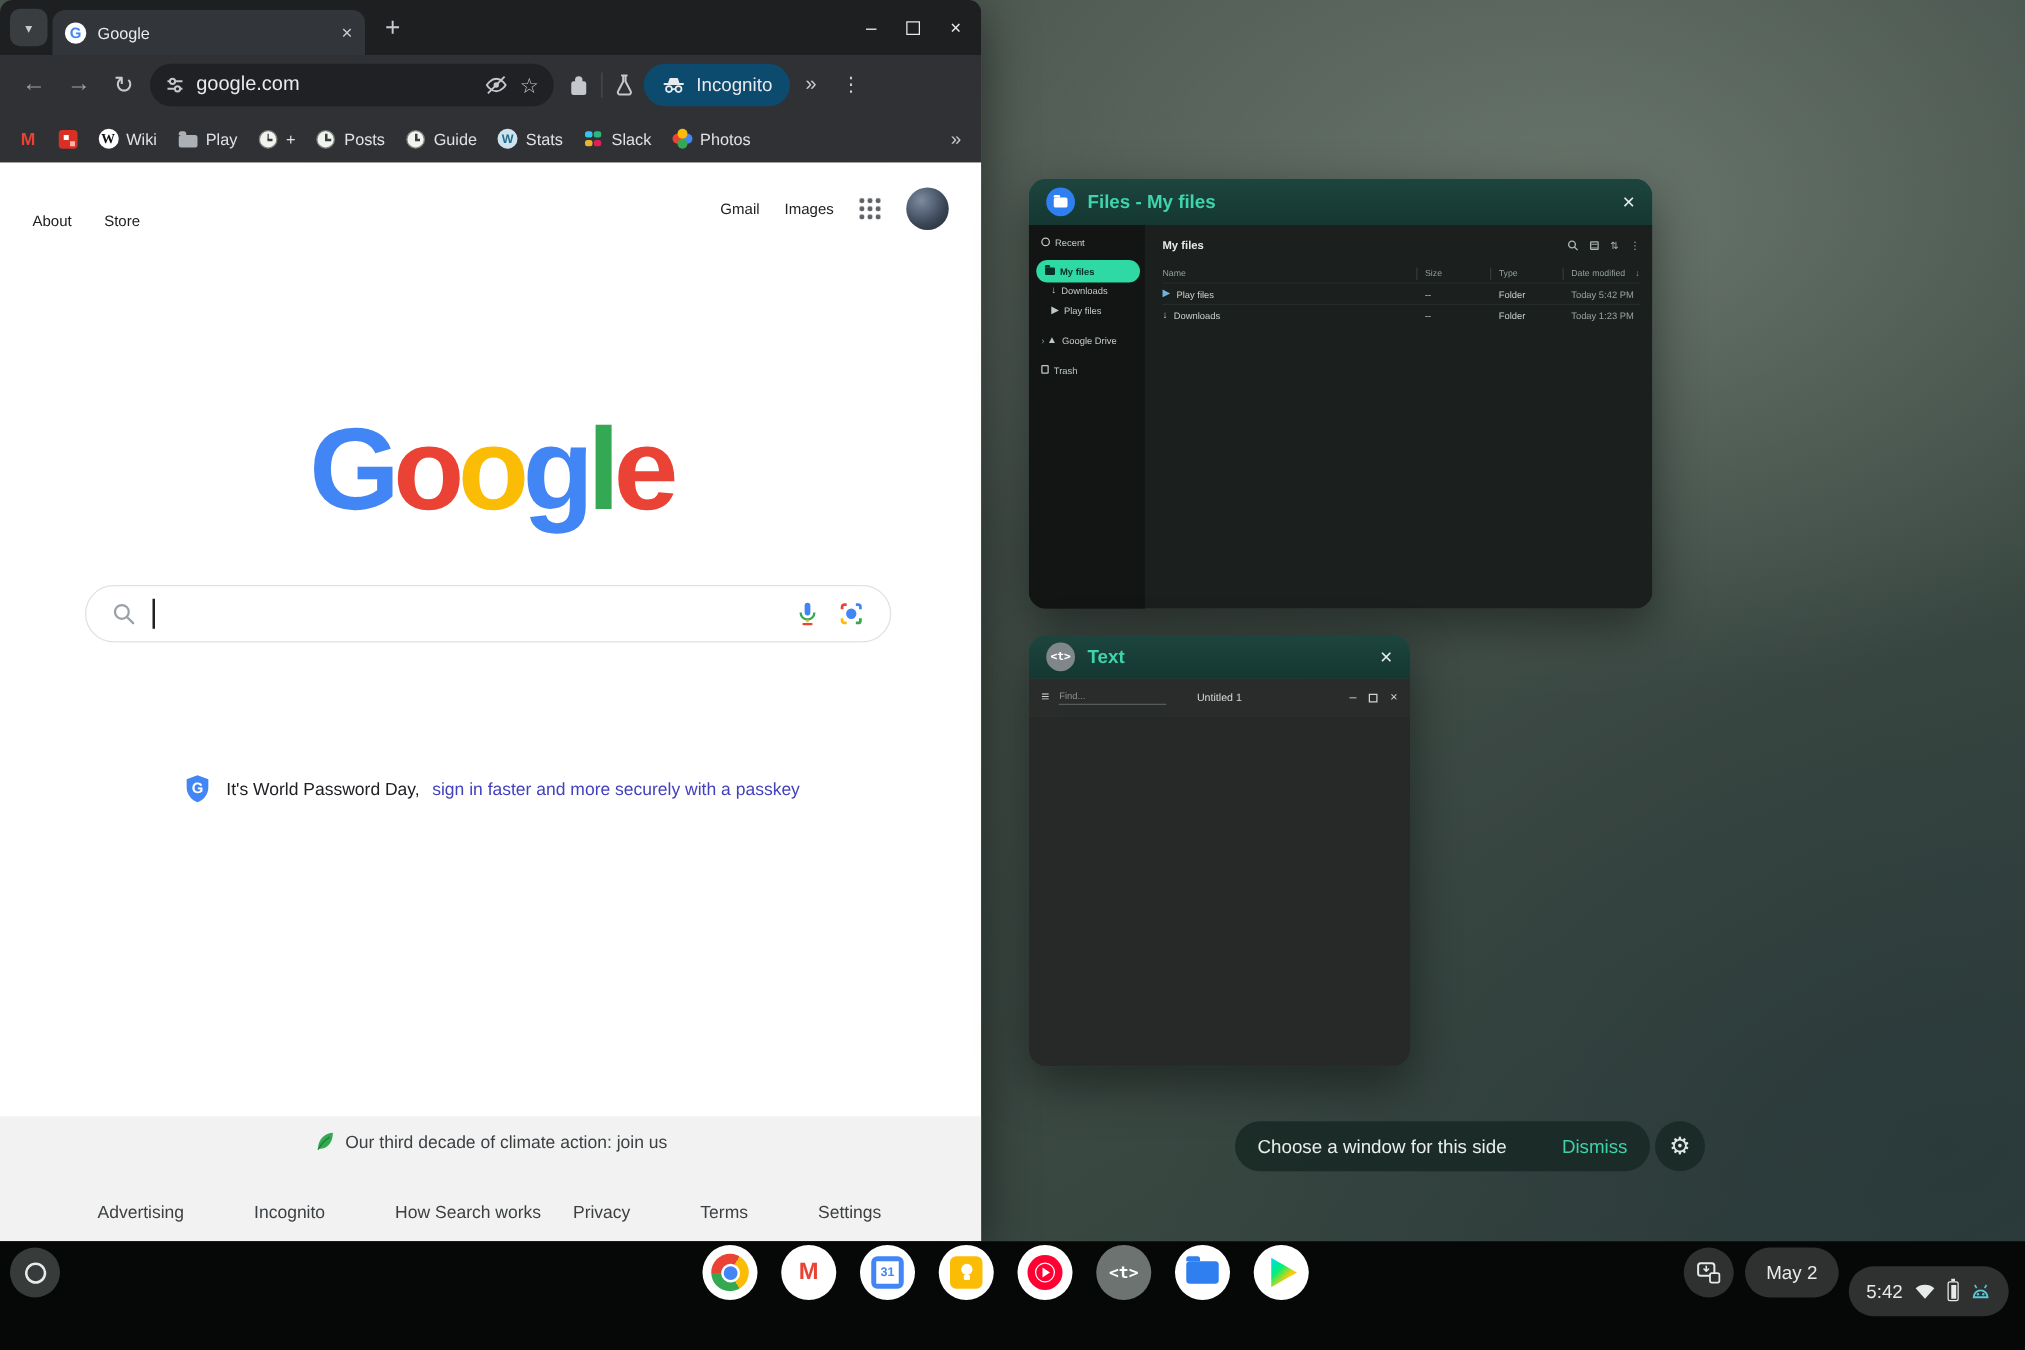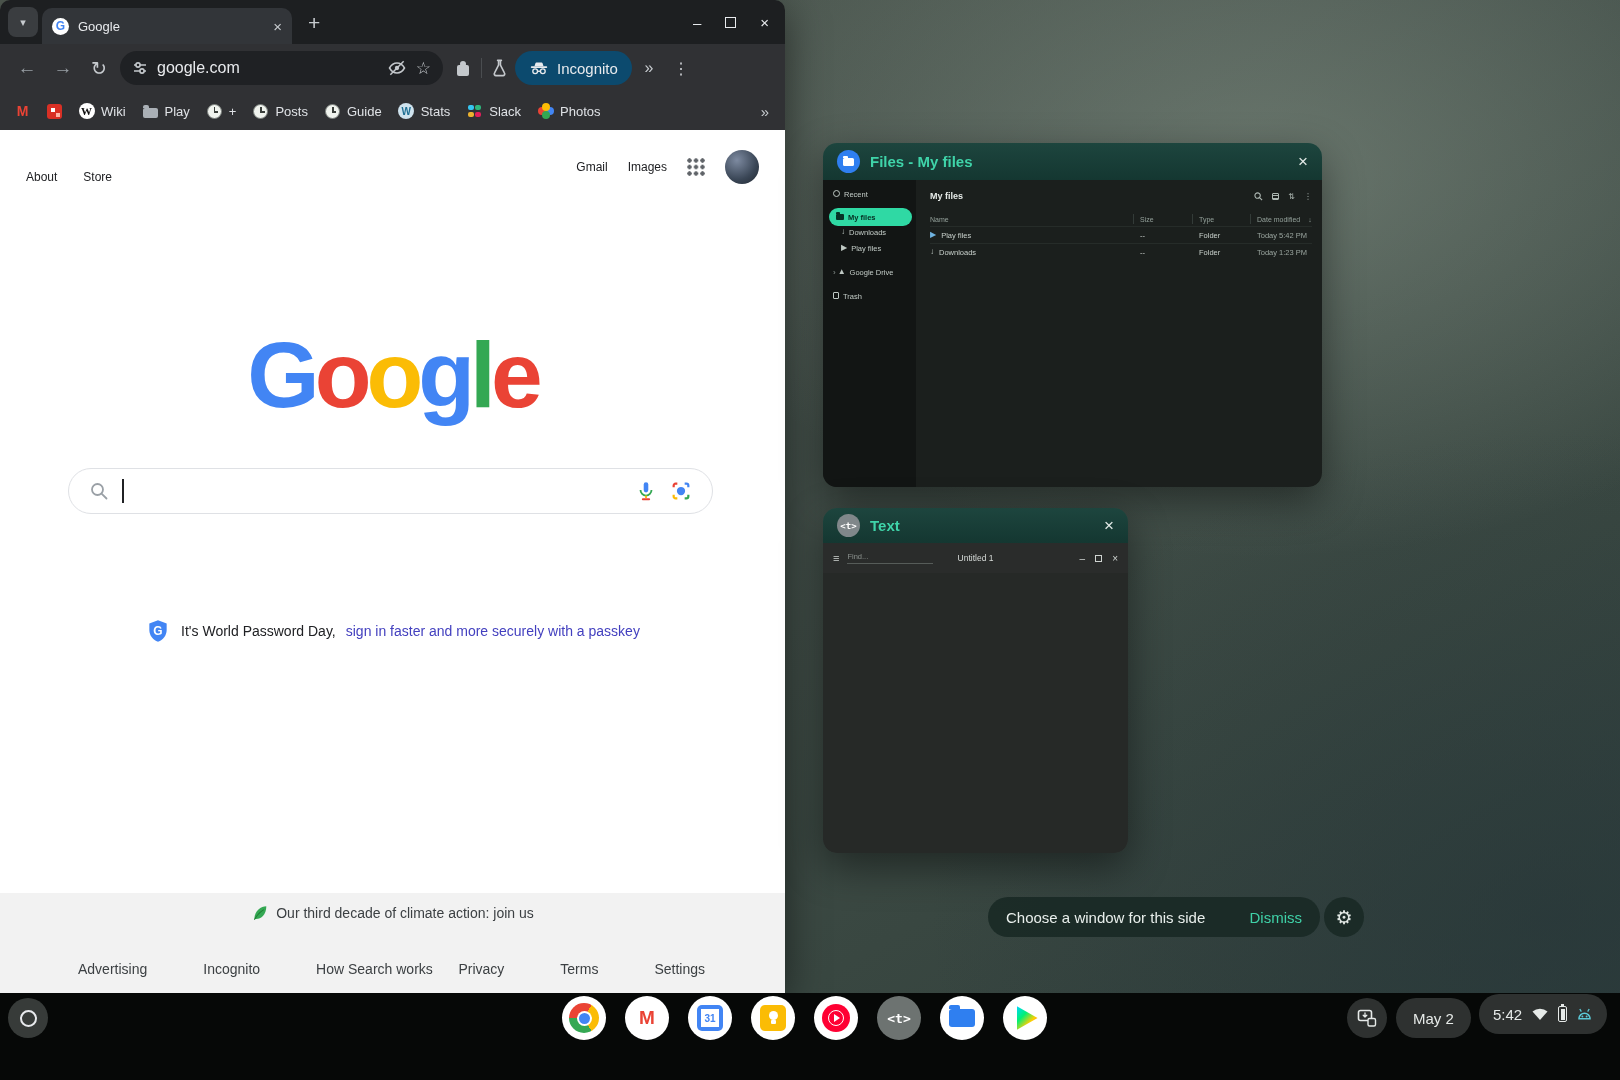--- a/index.html
+++ b/index.html
@@ -180,21 +180,21 @@
   .ytm-tri{width:0;height:0;border-left:6px solid #fff;border-top:4px solid transparent;border-bottom:4px solid transparent;margin-left:2px}
   .app.textapp{background:#6d7371;color:#fff;font-family:"DejaVu Sans Mono",monospace;font-size:13px;font-weight:700}
   .files-folder{width:26px;height:18px;background:#2f7ff0;border-radius:3px;position:relative}
   .files-folder::before{content:"";position:absolute;top:-4px;left:0;width:11px;height:4px;background:#2f7ff0;border-radius:2px 2px 0 0}
   .play-tri{width:21px;height:24px;margin-left:4px;clip-path:polygon(0 0,0 100%,100% 50%);
     background:linear-gradient(135deg,#00d7fe 0%,#00f076 35%,#ffce00 65%,#ff3a44 100%)}
   .capturebtn{position:absolute;left:1347px;top:5px;width:40px;height:40px;border-radius:50%;background:#2e3130;
     display:flex;align-items:center;justify-content:center}
   .datepill{position:absolute;left:1396px;top:5px;height:40px;border-radius:20px;background:#2e3130;
     display:flex;align-items:center;padding:0 17px;color:#e6eae8;font-size:15px}
-  .statuspill{position:absolute;left:1479px;top:1px;height:40px;border-radius:20px;background:#2e3130;
+  .statuspill{position:absolute;left:1479px;top:20px;height:40px;border-radius:20px;background:#2e3130;
     display:flex;align-items:center;gap:9px;padding:0 14px;color:#e6eae8;font-size:15px}
   .battery{width:9px;height:16px;border:1.5px solid #e6eae8;border-radius:2px;background:#e6eae8;
     background-clip:content-box;padding:1.5px;position:relative}
   .battery::before{content:"";position:absolute;top:-3.5px;left:1.5px;width:3px;height:2px;background:#e6eae8}
 </style>
 </head>
 <body>
 
 <div class="screen">
 

